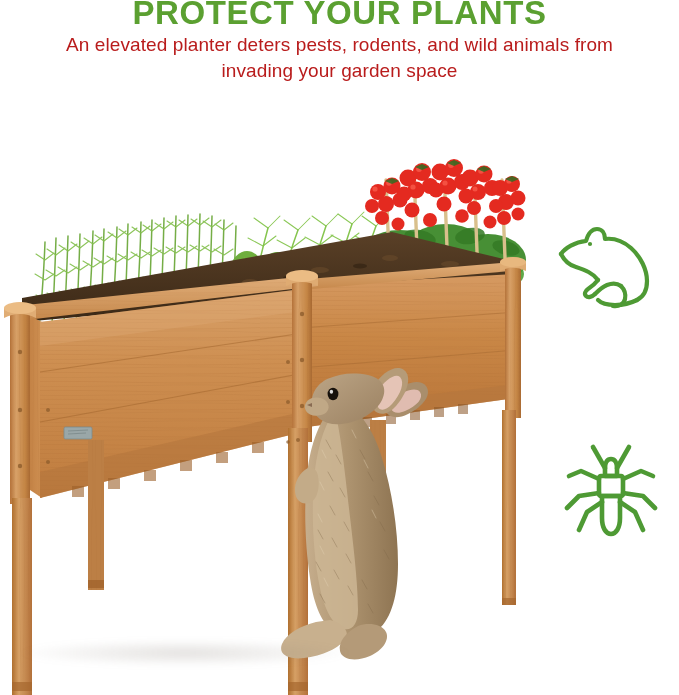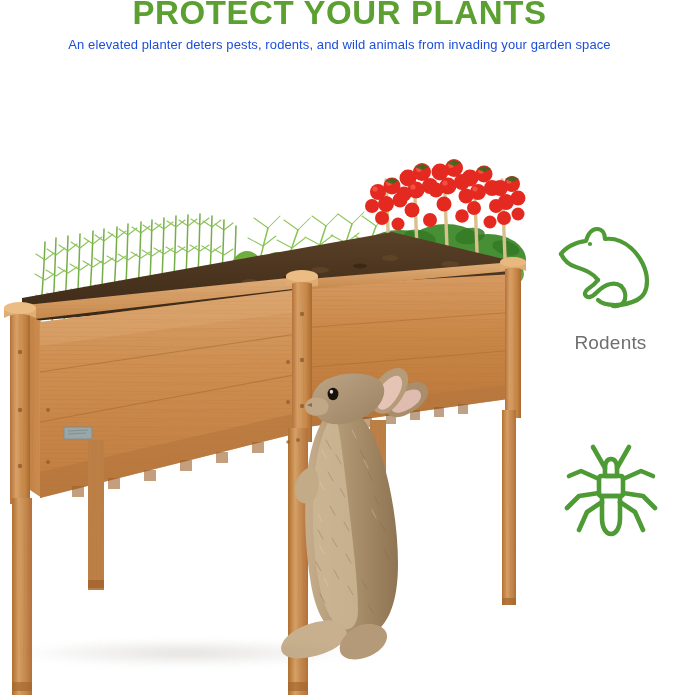--- a/index.html
+++ b/index.html
@@ -16,21 +16,21 @@
   .headline{
     position:absolute; left:0; top:-4px; width:679px;
     text-align:center;
     font-size:33px; font-weight:700; letter-spacing:0.6px;
     color:#5BA031;
     line-height:34px;
   }
   .subhead{
     position:absolute; left:60px; top:32px; width:559px;
     text-align:center;
-    font-size:13px; font-weight:300; color:#1d4ed8;
+    font-size:19px; font-weight:300; color:#b91c1c;
     line-height:26px; letter-spacing:0.1px;
   }
 
   
   .feature{
     position:absolute; width:129px; text-align:center;
   }
   .feature.rodents{ left:546px; top:218px; }
   .feature.insects{ left:546px; top:438px; }
   .feature .glyph{ display:block; margin:0 auto; }
@@ -73,21 +73,20 @@
       <path d="M43 62 C 40 66, 36 69, 33 71 C 30 73, 29 76, 31 78 C 33 80, 37 79, 40 76"></path>
       <path d="M40 76 C 43 73, 47 69, 52 67 C 57 65, 62 65, 66 68"></path>
 
       <path d="M66 68 C 69 71, 71 76, 70 81 C 69 86, 64 89, 58 88"></path>
 
       <path d="M82 82 C 76 85, 68 87, 60 87 C 52 87, 46 85, 43 82"></path>
 
       <circle cx="35" cy="26" r="2.1" fill="#4E9A34" stroke="none"></circle>
     </svg>
   </span>
-  <span class="cap">Rodents</span>
 </div>
 
 <div class="feature insects">
   <span class="glyph">
     <svg width="112" height="108" viewBox="0 0 112 108" fill="none" stroke="#4E9A34" stroke-width="4.6" stroke-linecap="round" stroke-linejoin="round">
 
       <path d="M50 30 L 38 9"></path>
       <path d="M62 30 L 74 9"></path>
 
       <path d="M50 30 C 50 24, 52.5 21, 56 21 C 59.5 21, 62 24, 62 30 L 62 38 L 50 38 Z"></path>

